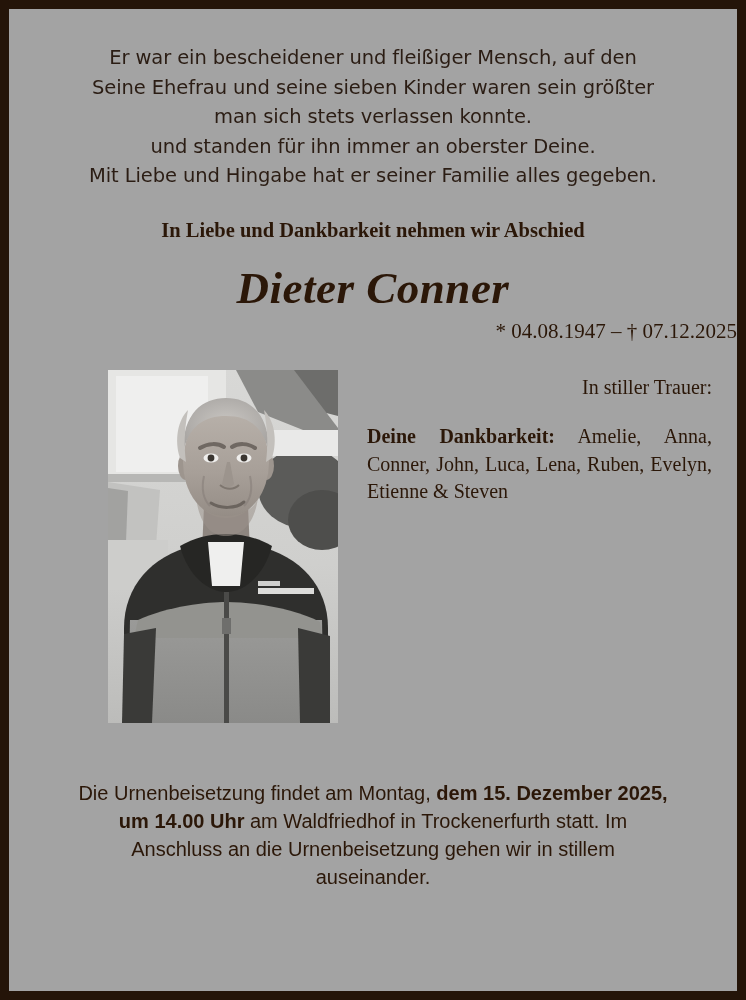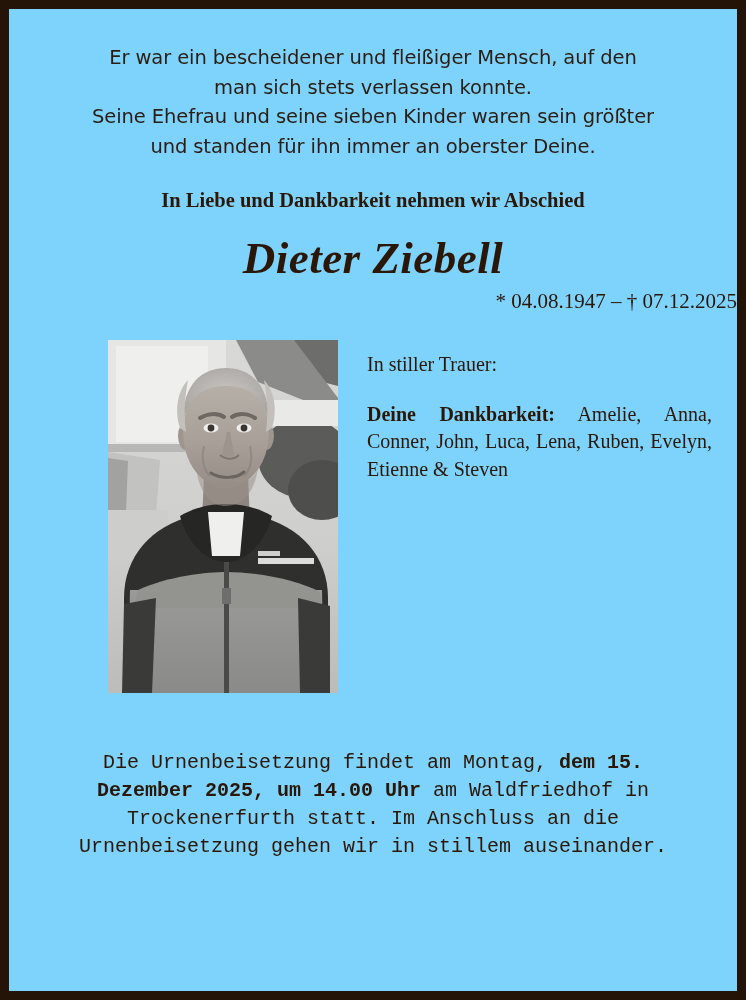--- a/index.html
+++ b/index.html
@@ -13,21 +13,21 @@
     height: 1000px;
     overflow: hidden;
     font-family: "Liberation Serif", "DejaVu Serif", serif;
   }
 
   .notice {
     box-sizing: border-box;
     width: 746px;
     height: 1000px;
     border: 9px solid #241408;
-    background: #7dd3fc;
+    background: #a3a3a3;
     position: relative;
   }
 
   .inner {
     box-sizing: border-box;
     width: 100%;
     height: 100%;
     padding: 0;
     position: relative;
   }
@@ -101,62 +101,63 @@
     position: absolute;
     left: 358px;
     top: 0px;
     width: 345px;
     font-family: "Liberation Serif", "DejaVu Serif", serif;
     font-size: 20px;
     line-height: 27.5px;
     color: #2b1708;
   }
   .mourners .lead {
-    margin: 11px 0 22px 0;
-    text-align: left;
+    margin: 4px 0 22px 0;
+    text-align: right;
   }
   .mourners .group {
     margin: 0 0 22px 0;
     text-align: justify;
     text-justify: inter-word;
     hyphens: manual;
   }
   .mourners .group:last-child { margin-bottom: 0; }
   .mourners .glabel { font-weight: bold; }
 
   
   .closing {
-    font-family: Liberation Mono, monospace;
+    font-family: Liberation Sans, sans-serif;
     font-size: 20px;
     line-height: 28px;
     color: #2b1708;
     text-align: center;
     padding: 0 66px;
     margin-top: 44px;
   }
   .closing b { font-weight: bold; }
 </style>
 </head>
 <body>
 
 <div class="notice">
   <div class="inner">
 
     <div class="verse">
       <span class="vline">Er war ein bescheidener und fleißiger Mensch, auf den</span>
+      <span class="vline">Seine Ehefrau und seine sieben Kinder waren sein größter</span>
       <span class="vline">man sich stets verlassen konnte.</span>
-      <span class="vline">Seine Ehefrau und seine sieben Kinder waren sein größter</span>
       <span class="vline">und standen für ihn immer an oberster Deine.</span>
+      <span class="vline">Mit Liebe und Hingabe hat er seiner Familie alles gegeben.</span>
     </div>
 
     <div class="farewell">
       <span class="fline">In Liebe und Dankbarkeit nehmen wir Abschied</span>
     </div>
 
-    <div class="name">Dieter Ziebell</div>
+    <div class="name">Dieter Conner</div>
 
     <div class="dates">* 04.08.1947 – † 07.12.2025</div>
 
     <div class="middle">
 
       <div class="photo">
         <svg width="230" height="353" viewBox="0 0 230 353" xmlns="http://www.w3.org/2000/svg" role="img" aria-label="portrait">
           <defs>
             <linearGradient id="bgGrad" x1="0" y1="0" x2="0" y2="1">
               <stop offset="0%" stop-color="#d8d8d6"></stop>

